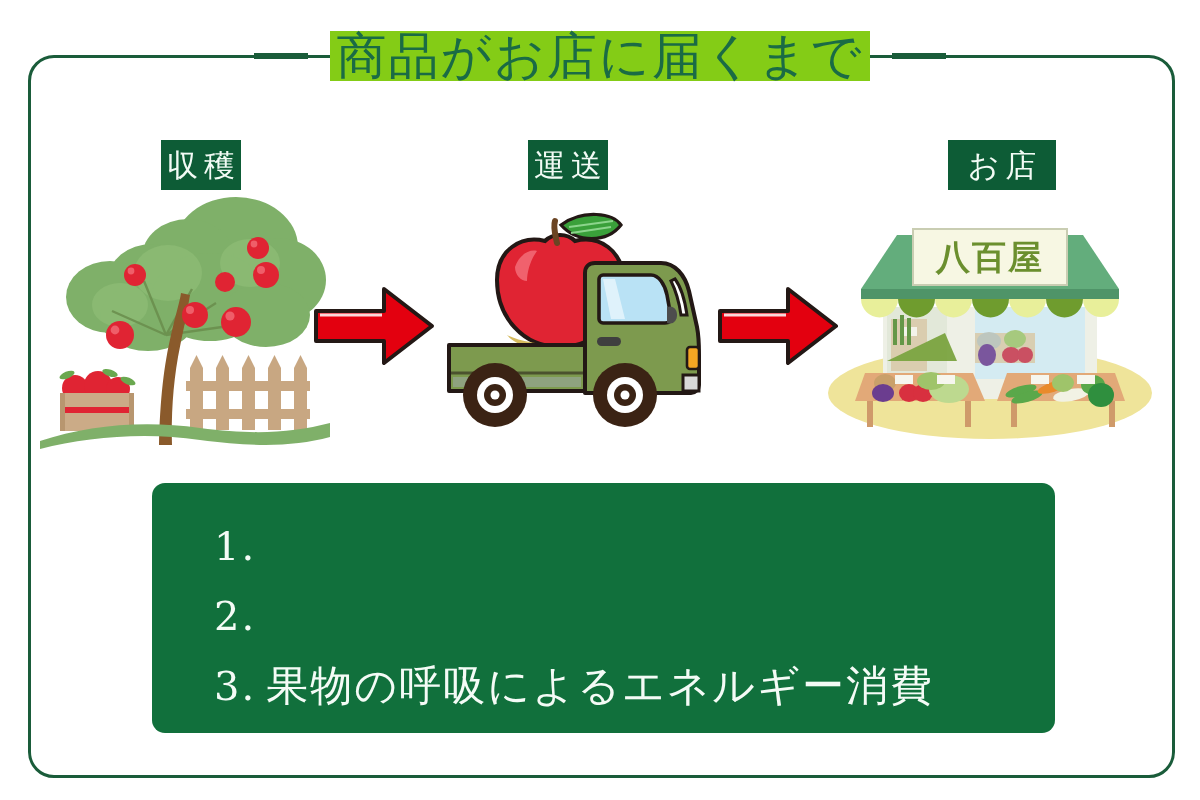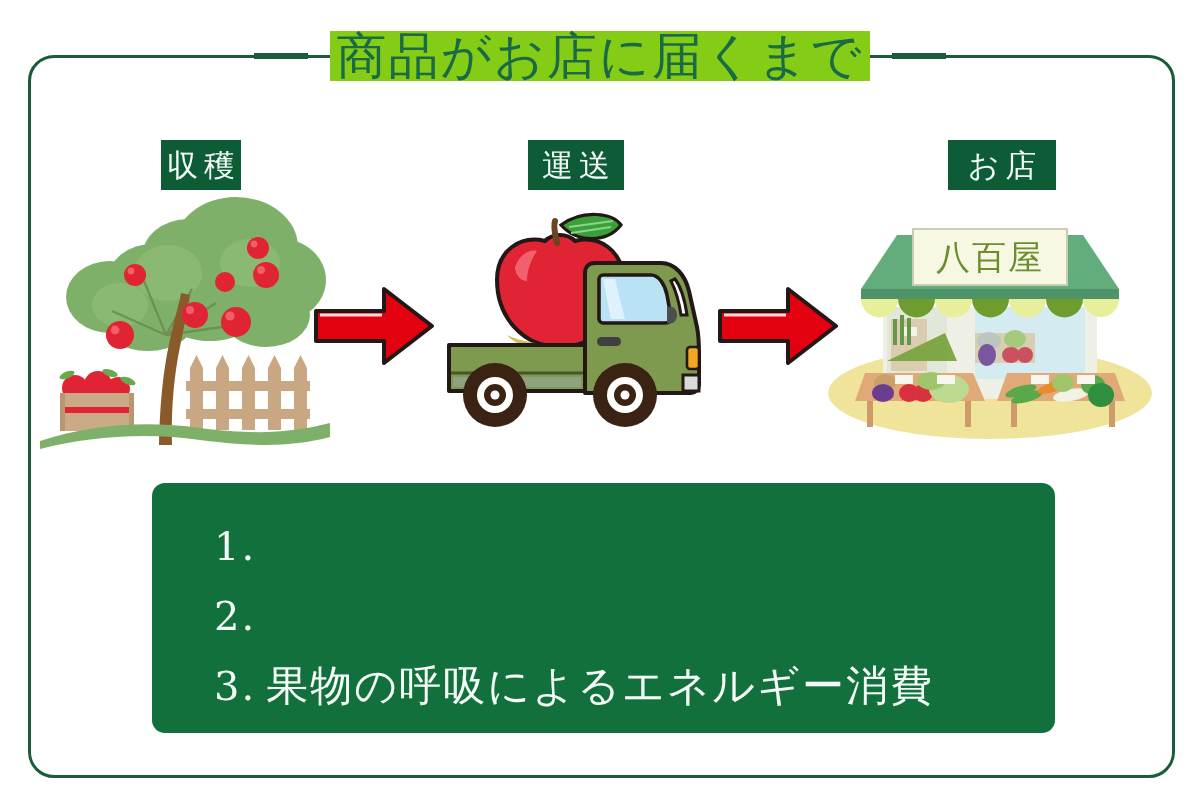--- a/index.html
+++ b/index.html
@@ -66,25 +66,25 @@
     letter-spacing: 6px;
     text-indent: 6px;
     display: flex;
     align-items: center;
     justify-content: center;
     height: 50px;
     line-height: 1;
     white-space: nowrap;
   }
   #chip-harvest  { left: 133px; top: 140px; width: 80px; margin-left: 28px; }
-  #chip-transport{ left: 528px; top: 140px; width: 96px; }
+  #chip-transport{ left: 528px; top: 140px; width: 80px; }
   #chip-store    { left: 948px; top: 140px; width: 108px; }
 
   
-  .stage-art { position: absolute; }
+  .stage-art { position: absolute; font-weight: bold; }
   #art-harvest   { left: 40px;  top: 185px; width: 290px; height: 265px; }
   #art-transport { left: 435px; top: 195px; width: 290px; height: 250px; }
   #art-store     { left: 825px; top: 215px; width: 330px; height: 230px; }
 
   .arrow { position: absolute; }
   #arrow-1 { left: 312px; top: 283px; width: 124px; height: 86px; }
   #arrow-2 { left: 716px; top: 283px; width: 124px; height: 86px; }
 
   
   #factor-box {

